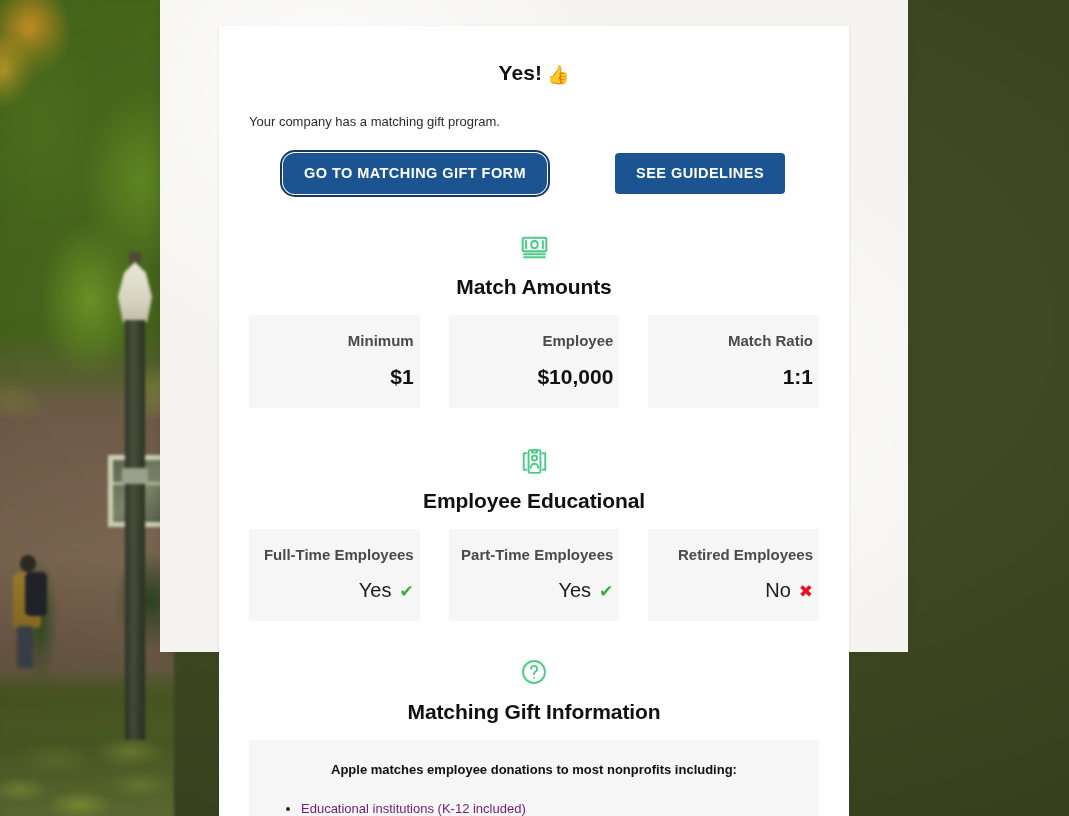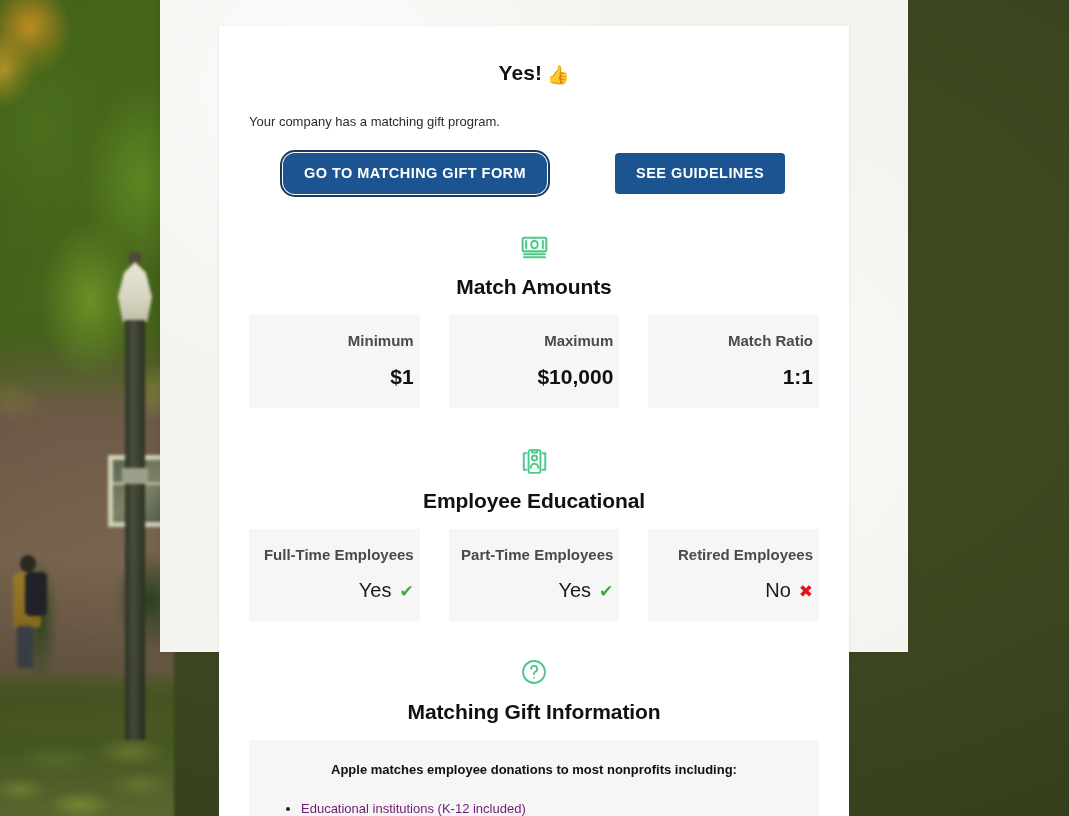--- a/index.html
+++ b/index.html
@@ -359,21 +359,21 @@
           <path d="M3.4 17.6h17.2M3.4 20.1h17.2"></path>
         </svg>
       </div>
       <div class="section-title">Match Amounts</div>
       <div class="stat-row">
         <div class="stat-box">
           <div class="stat-label">Minimum</div>
           <div class="stat-value">$1</div>
         </div>
         <div class="stat-box">
-          <div class="stat-label">Maximum</div>
+          <div class="stat-label">Employee</div>
           <div class="stat-value">$10,000</div>
         </div>
         <div class="stat-box">
           <div class="stat-label">Match Ratio</div>
           <div class="stat-value">1:1</div>
         </div>
       </div>
     </div>
 
     <div class="section">

